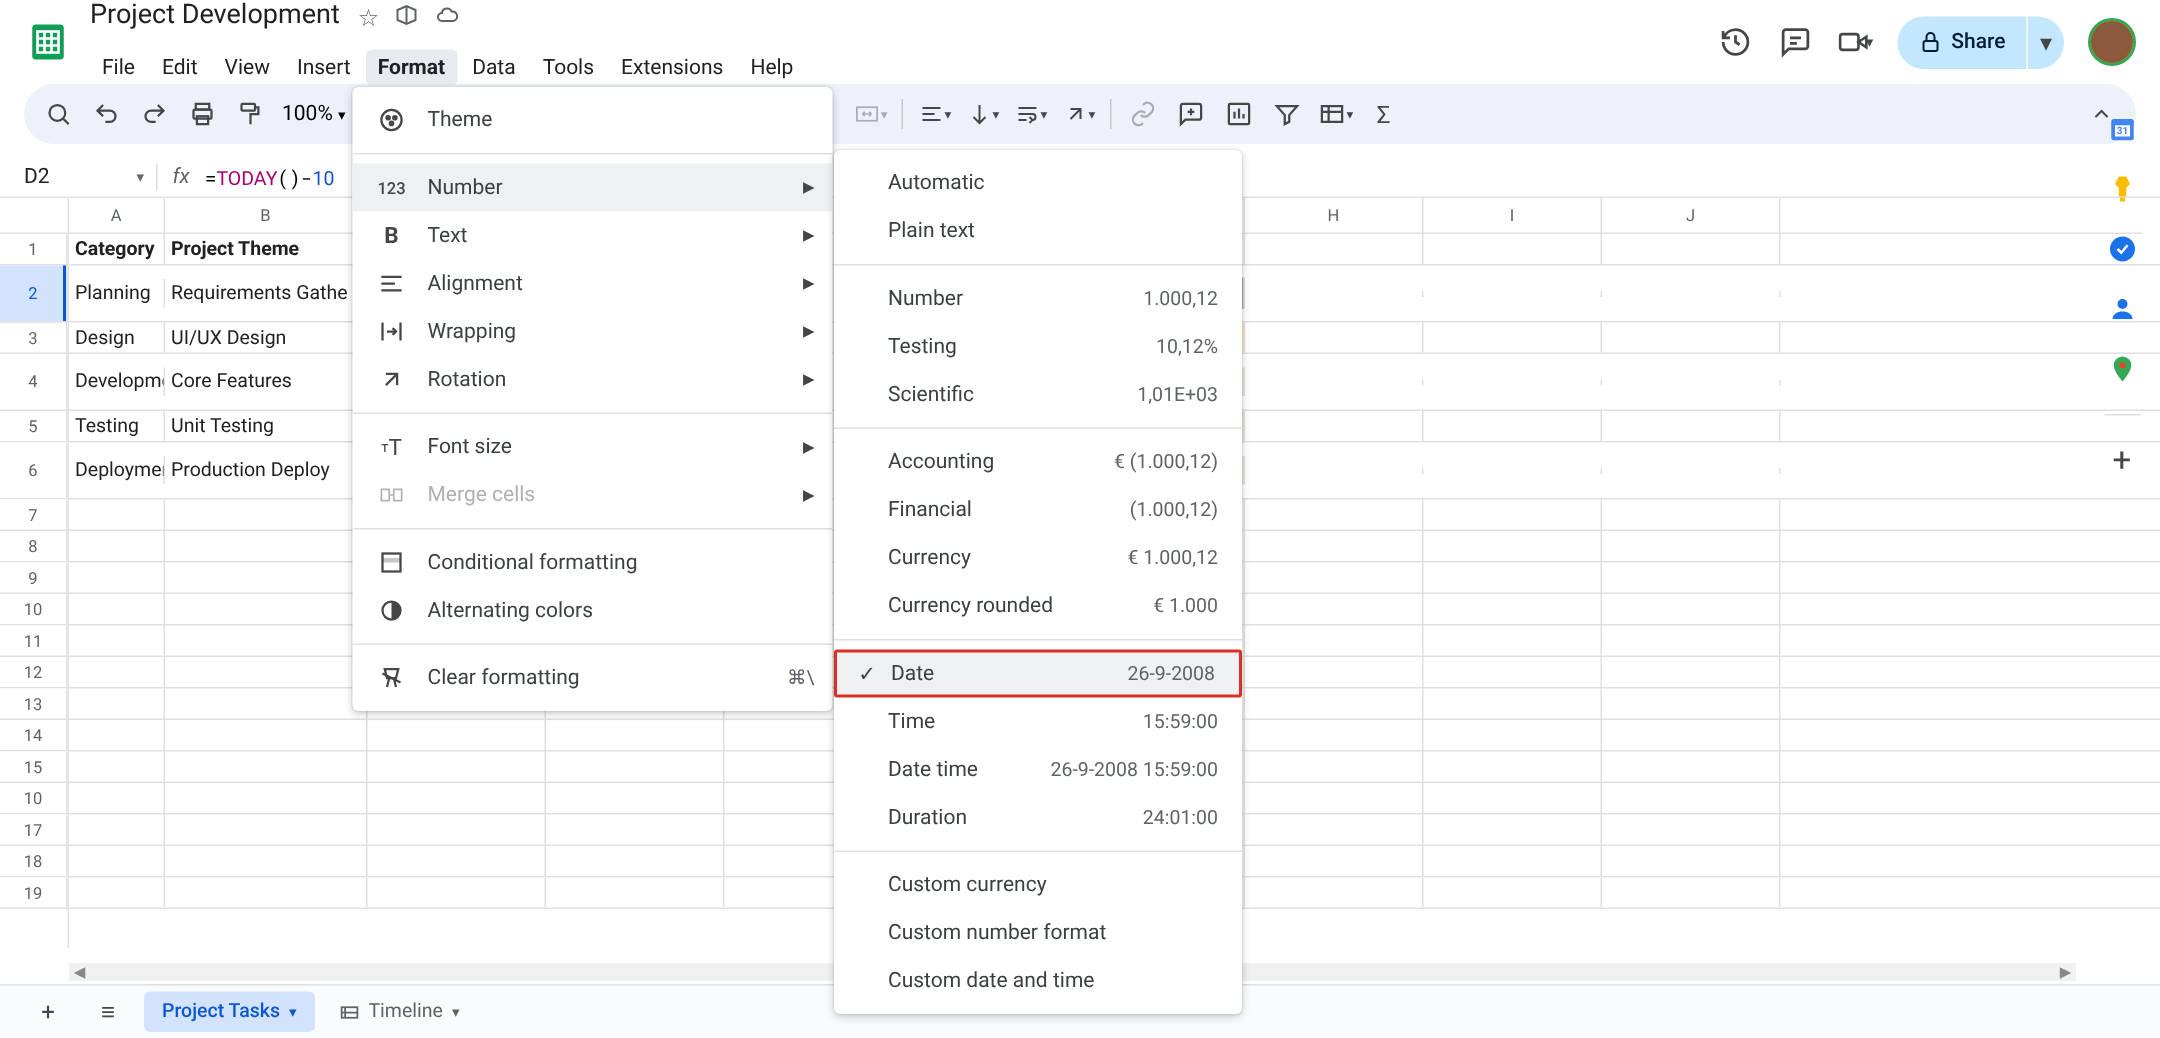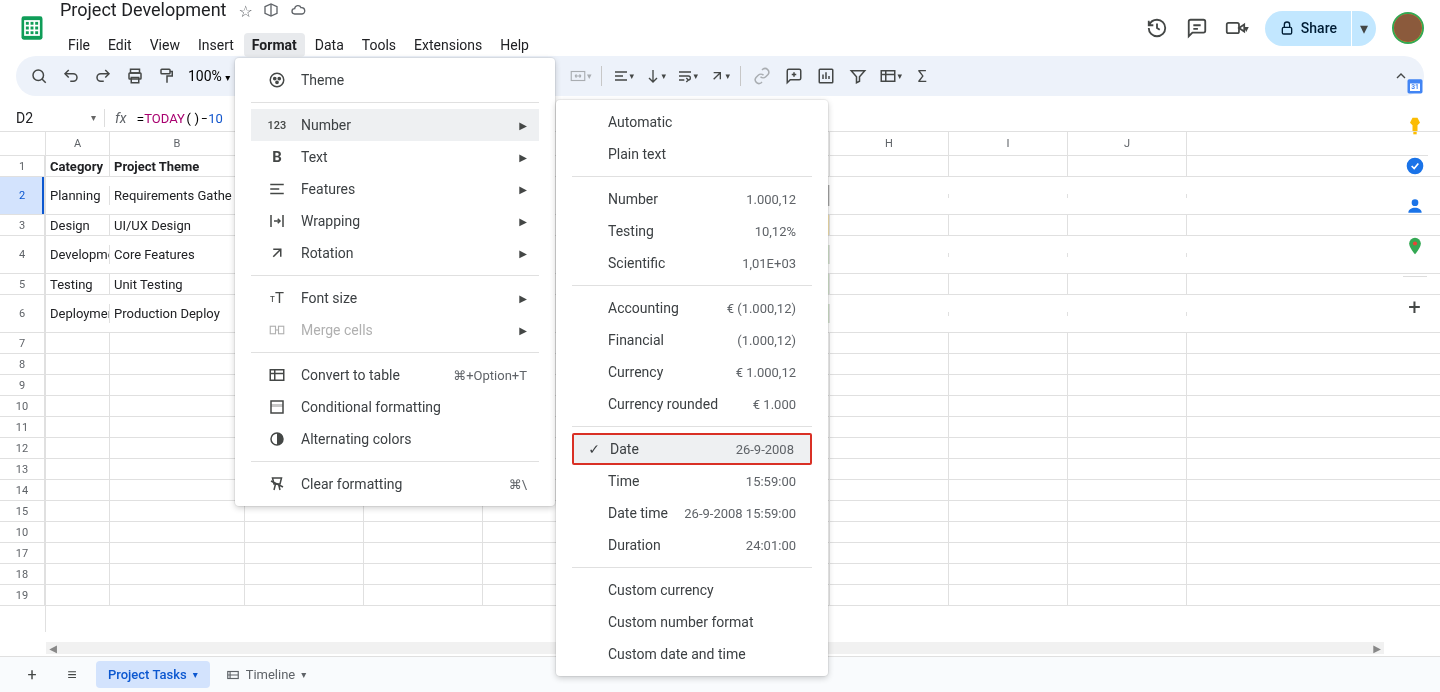--- a/index.html
+++ b/index.html
@@ -63,21 +63,21 @@
 .col-A{width:64px;} .col-B{width:135px;} .col-C{width:119px;} .col-D{width:119px;} .col-E{width:119px;} .col-F{width:109px;} .col-G{width:119px;} .col-H{width:119px;} .col-I{width:119px;} .col-J{width:119px;}
 
 .status-chip { display:flex; align-items:center; justify-content:space-between; width:100%; height:100%; padding:2px 6px; font-size:13px;}
 .chip-done { background: #d3d3d3; color:#333; border:1px solid #aaa;}
 .chip-progress { background: #fce8b2; color:#7a4f00;}
 .chip-notstarted { background: #d9ead3; color:#274e13;}
 .chip-empty { display:flex; justify-content:flex-end; padding-right:6px; color:#888;}
 .chip-caret{font-size:10px; color:#666;}
 
 
-.dropdown { position: absolute; background: #fff; border-radius: 4px; box-shadow: 0 2px 6px rgba(0,0,0,.2), 0 0 0 1px rgba(0,0,0,.05); z-index: 100; padding: 6px 16px; font-size: 14px; color: #3c4043;}
+.dropdown { position: absolute; background: #fff; border-radius: 4px; box-shadow: 0 2px 6px rgba(0,0,0,.2), 0 0 0 1px rgba(0,0,0,.05); z-index: 100; padding: 6px 0; font-size: 14px; color: #3c4043;}
 .format-menu { left: 235px; top: 58px; width: 320px; }
 .number-menu { left: 556px; top: 100px; width: 272px; }
 .dd-item { display: flex; align-items: center; height: 32px; padding: 0 12px 0 16px; cursor: pointer; position:relative;}
 .dd-item:hover, .dd-item.hl { background: #eef0f2; }
 .dd-icon { width: 20px; margin-right: 14px; display:flex; align-items:center; justify-content:center; color:#444746;}
 .dd-label { flex: 1; }
 .dd-short { color: #5f6368; font-size:13px; margin-left:auto;}
 .dd-arrow { color: #444746; font-size: 10px; }
 .dd-sep { height: 1px; background: #e0e0e0; margin: 6px 0; }
 .dd-item.disabled { color: #b0b0b0; }
@@ -699,21 +699,21 @@
       </span>
       <span class="dd-label">Text</span>
       <span class="dd-arrow">▶</span>
     </div>
     <div class="dd-item">
       <span class="dd-icon">
         <svg width="18" height="18" viewBox="0 0 24 24" fill="none" stroke="#444746" stroke-width="2">
           <path d="M3 6h18M3 12h12M3 18h18"></path>
         </svg>
       </span>
-      <span class="dd-label">Features</span>
+      <span class="dd-label">Alignment</span>
       <span class="dd-arrow">▶</span>
     </div>
     <div class="dd-item">
       <span class="dd-icon">
         <svg width="18" height="18" viewBox="0 0 24 24" fill="none" stroke="#444746" stroke-width="2">
           <path d="M4 4v16M20 4v16M8 12h8"></path>
           <path d="M13 9l3 3-3 3"></path>
         </svg>
       </span>
       <span class="dd-label">Wrapping</span>
@@ -743,30 +743,20 @@
         <svg width="18" height="18" viewBox="0 0 24 24" fill="none" stroke="currentColor" stroke-width="1.5">
           <rect x="3" y="7" width="7" height="10"></rect>
           <rect x="14" y="7" width="7" height="10"></rect>
           <path d="M10 12h4"></path>
         </svg>
       </span>
       <span class="dd-label">Merge cells</span>
       <span class="dd-arrow">▶</span>
     </div>
     <div class="dd-sep"></div>
-    <div class="dd-item">
-      <span class="dd-icon">
-        <svg width="18" height="18" viewBox="0 0 24 24" fill="none" stroke="#444746" stroke-width="2">
-          <rect x="3" y="5" width="18" height="14"></rect>
-          <path d="M3 10h18M9 5v14"></path>
-        </svg>
-      </span>
-      <span class="dd-label">Convert to table</span>
-      <span class="dd-short">⌘+Option+T</span>
-    </div>
     <div class="dd-item">
       <span class="dd-icon">
         <svg width="18" height="18" viewBox="0 0 24 24" fill="none" stroke="#444746" stroke-width="2">
           <rect x="4" y="4" width="16" height="16"></rect>
           <path d="M4 10h16" stroke-width="4" stroke="#444746" opacity=".3"></path>
         </svg>
       </span>
       <span class="dd-label">Conditional formatting</span>
     </div>
     <div class="dd-item">

